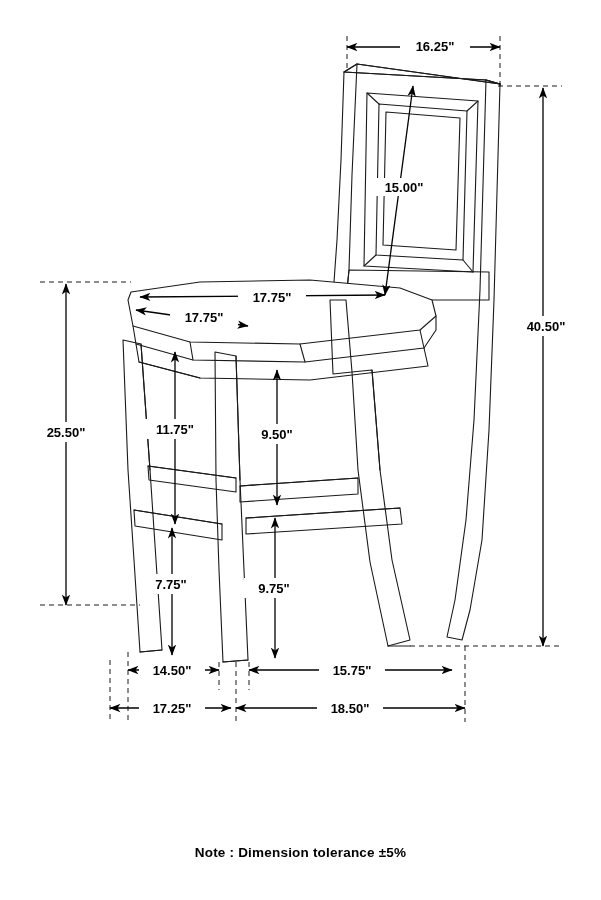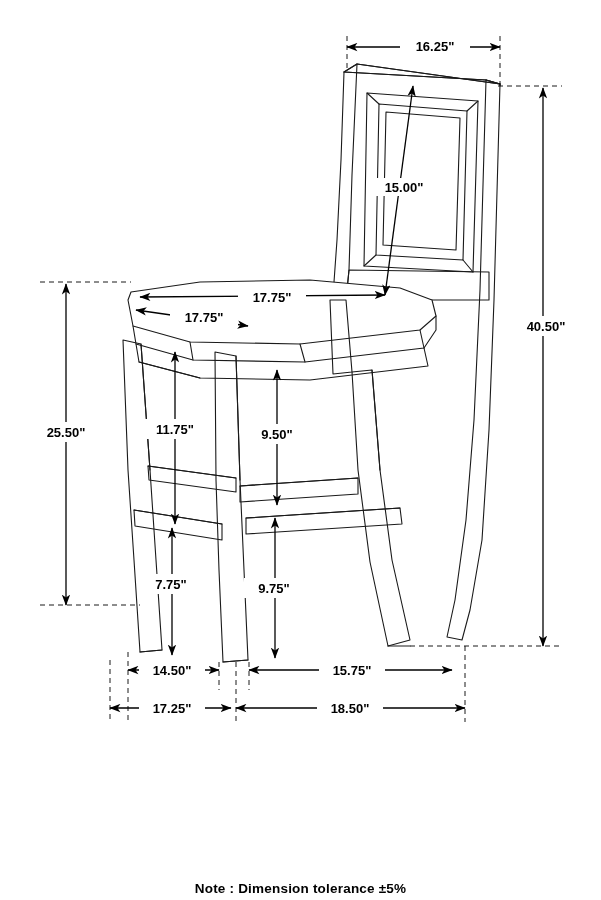--- a/index.html
+++ b/index.html
@@ -29,21 +29,21 @@
   .dim-text {
     font-family: "Liberation Sans", sans-serif;
     font-size: 13px;
     font-weight: bold;
     fill: #000000;
   }
   .note-text {
     position: absolute;
     left: 0;
     right: 0;
-    top: 881px;
+    top: 845px;
     text-align: center;
     font-family: "Liberation Sans", sans-serif;
     font-size: 13.5px;
     font-weight: bold;
     color: #000000;
     letter-spacing: 0.2px;
   }
   .chair-line {
     fill: none;
     stroke: #1a1a1a;

